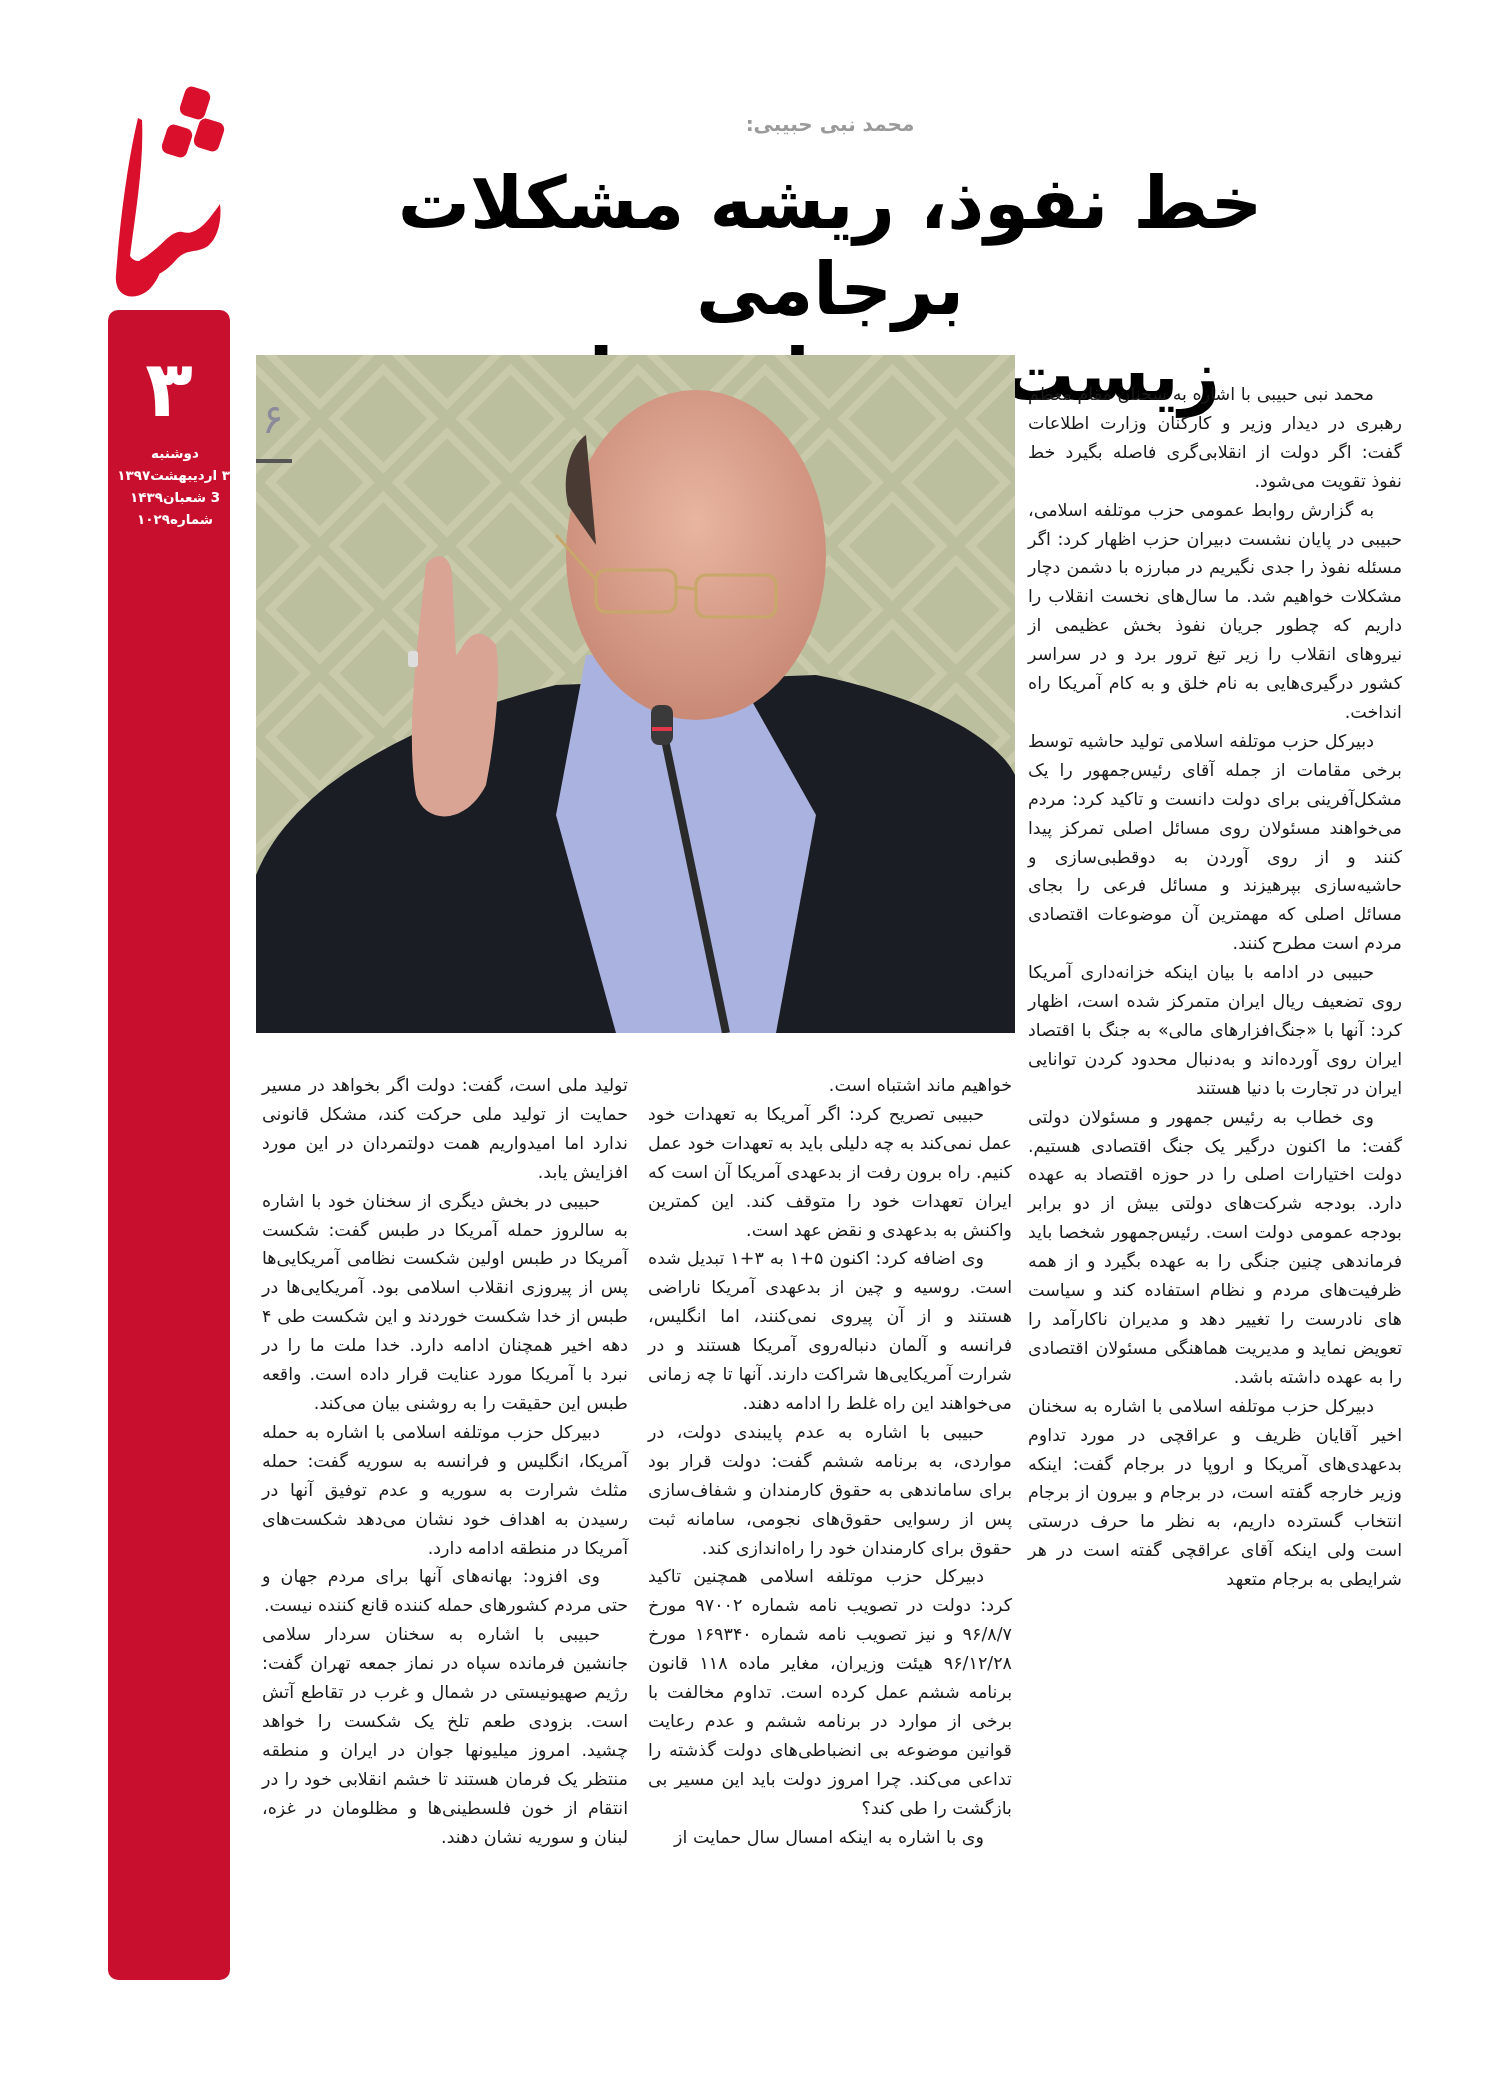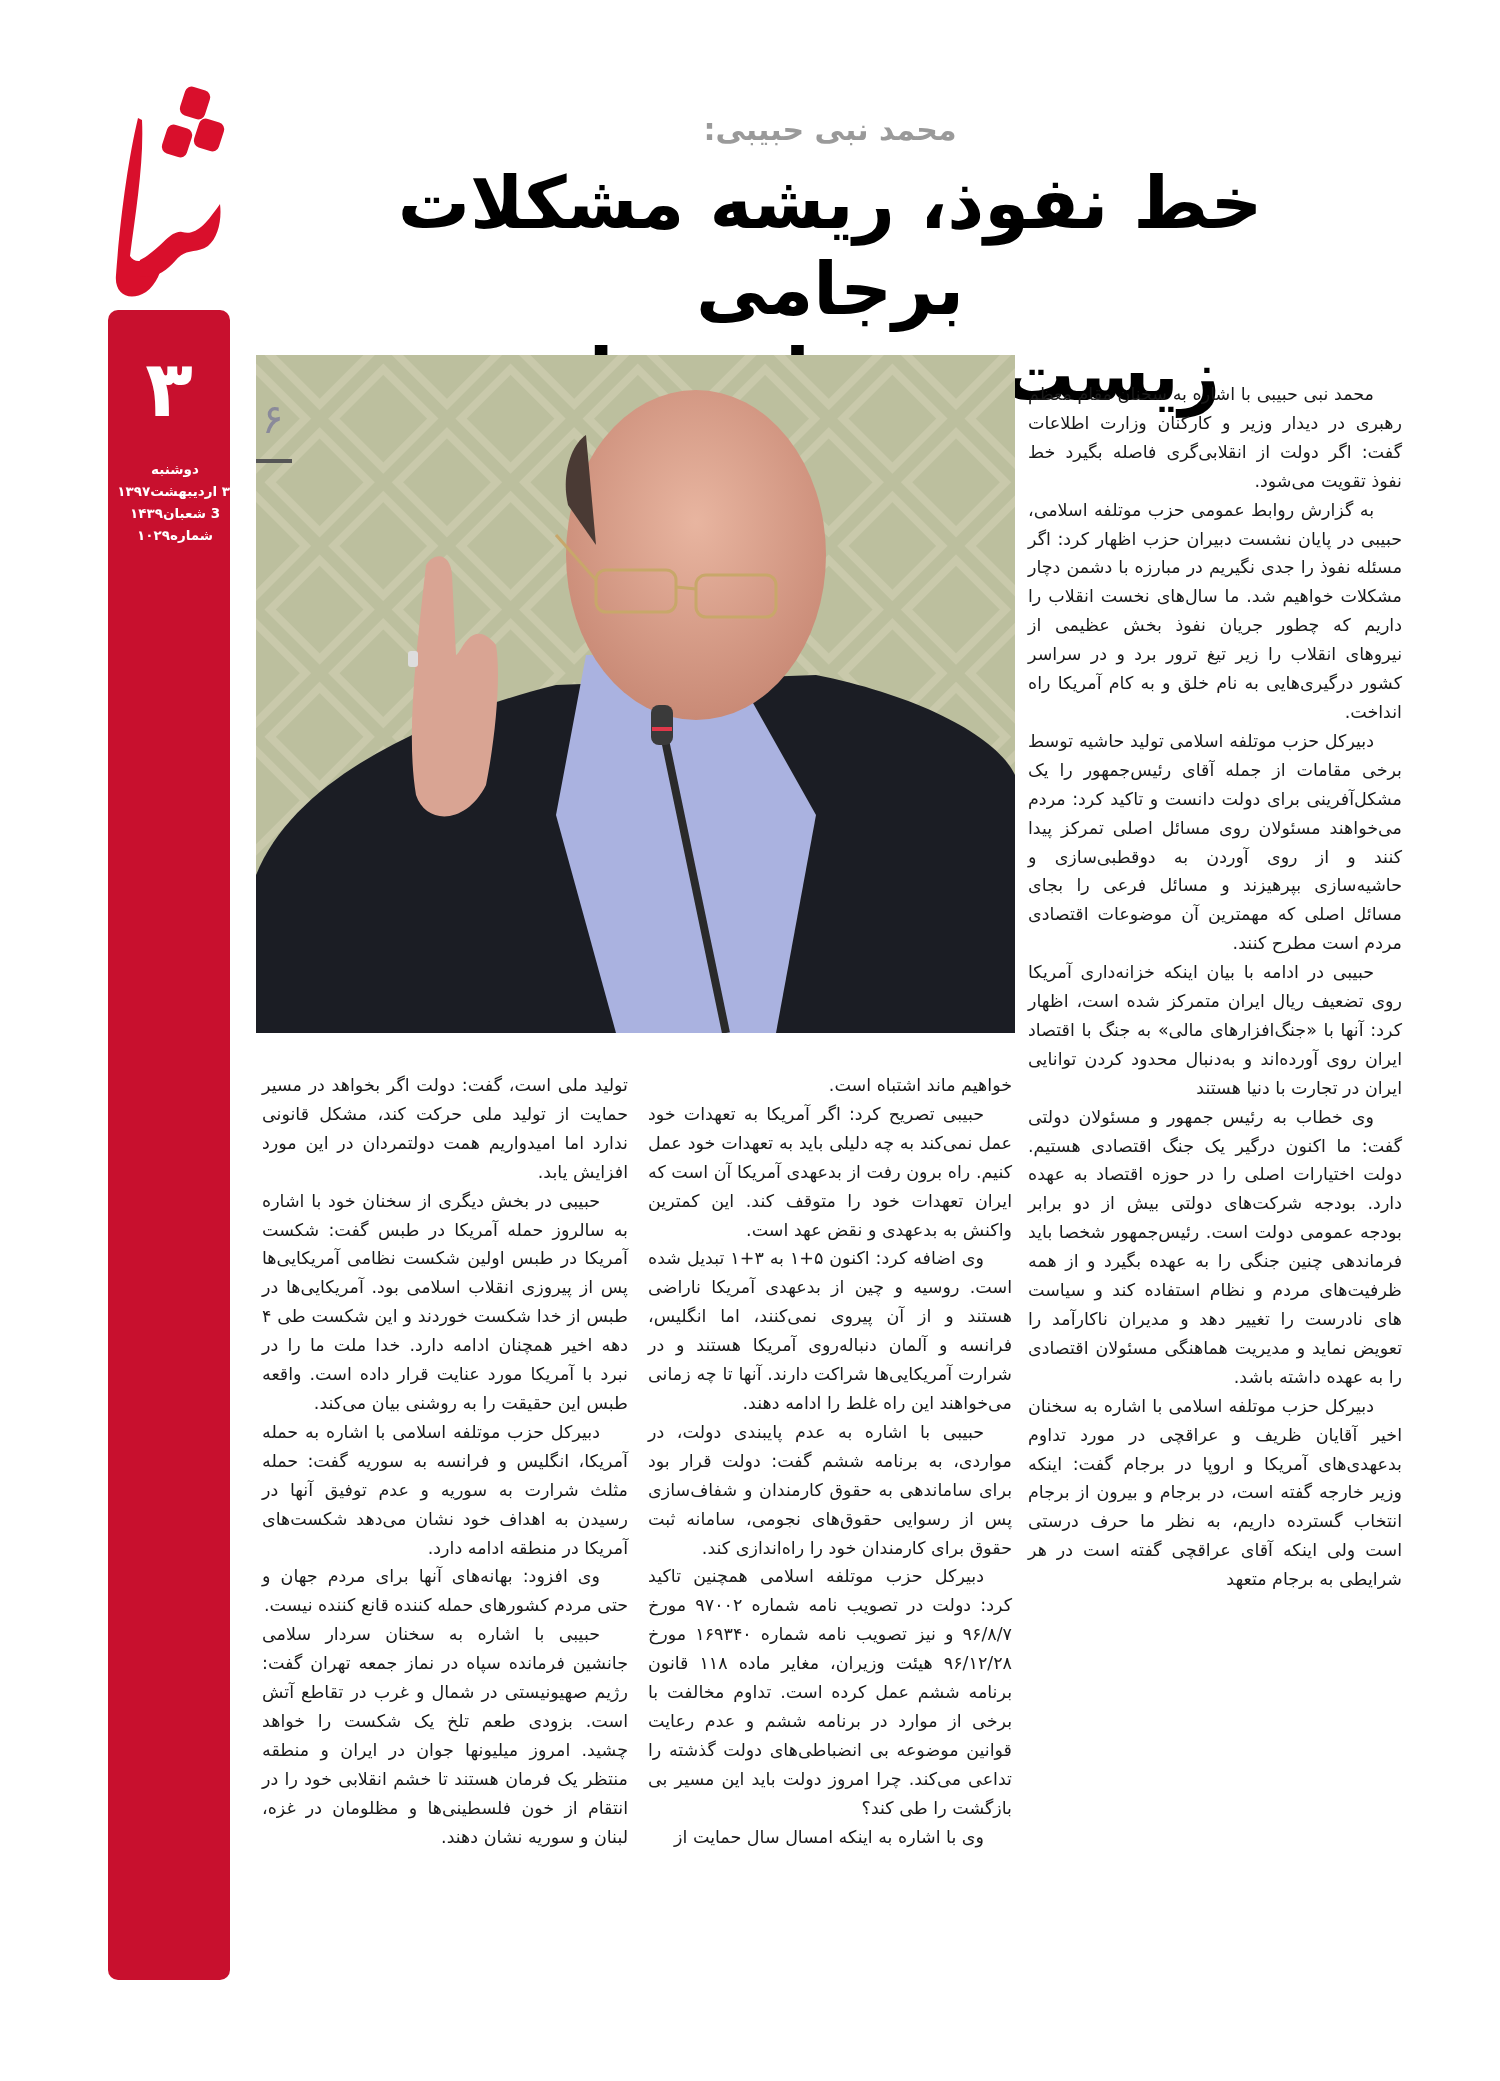--- a/index.html
+++ b/index.html
@@ -1,22 +1,22 @@
 <!DOCTYPE html>
 <html><head>
 <meta charset="utf-8">
 <style>
   html, body { margin:0; padding:0; background:#ffffff; }
   body { width:1500px; height:2081px; position:relative; overflow:hidden; font-family:"DejaVu Sans", sans-serif; color:#1a1a1a; }
   .logo { position:absolute; left:100px; top:70px; width:140px; height:240px; }
   .side-bar { position:absolute; left:108px; top:310px; width:122px; height:1670px; background:#C8102E; border-radius:10px; color:#fff; text-align:center; }
   .page-num { font-family:"DejaVu Sans", sans-serif; font-weight:bold; font-size:78px; line-height:1; margin-top:40px; display:block; }
-  .issue-lines { margin-top:30px; direction:rtl;padding-left:12px; }
+  .issue-lines { margin-top:14px; direction:rtl;padding-left:12px; }
   .issue-lines div { font-size:13.5px; font-weight:bold; line-height:22px; white-space:nowrap; }
-  .kicker { position:absolute; left:380px; width:900px; top:112px; text-align:center; direction:rtl; font-size:30px; font-weight:bold; color:#9a9a9a; font-family:"DejaVu Sans", sans-serif; }
+  .kicker { position:absolute; left:380px; width:900px; top:112px; text-align:center; direction:rtl; font-size:20px; font-weight:bold; color:#9a9a9a; font-family:"DejaVu Sans", sans-serif; }
   .headline { position:absolute; left:380px; width:900px; top:160px; text-align:center; direction:rtl; font-weight:bold; font-size:72px; line-height:86px; color:#000; font-family:"DejaVu Sans", sans-serif; letter-spacing:-1px; }
   .photo { position:absolute; left:256px; top:355px; width:759px; height:678px; overflow:hidden; background:#b8b998; }
   .col { position:absolute; direction:rtl; text-align:justify; font-family:"DejaVu Sans", sans-serif; font-size:17.5px; line-height:28.9px; color:#1a1a1a;margin-top:28px; }
   .col p { margin:0; text-indent:1.6em; }
   .col p.noindent { text-indent:0; }
   .col-right { left:1028px; width:374px; top:352px; }
   .col-mid { left:648px; width:364px; top:1043px; }
   .col-left { left:262px; width:366px; top:1043px; }
 </style>
 </head>

